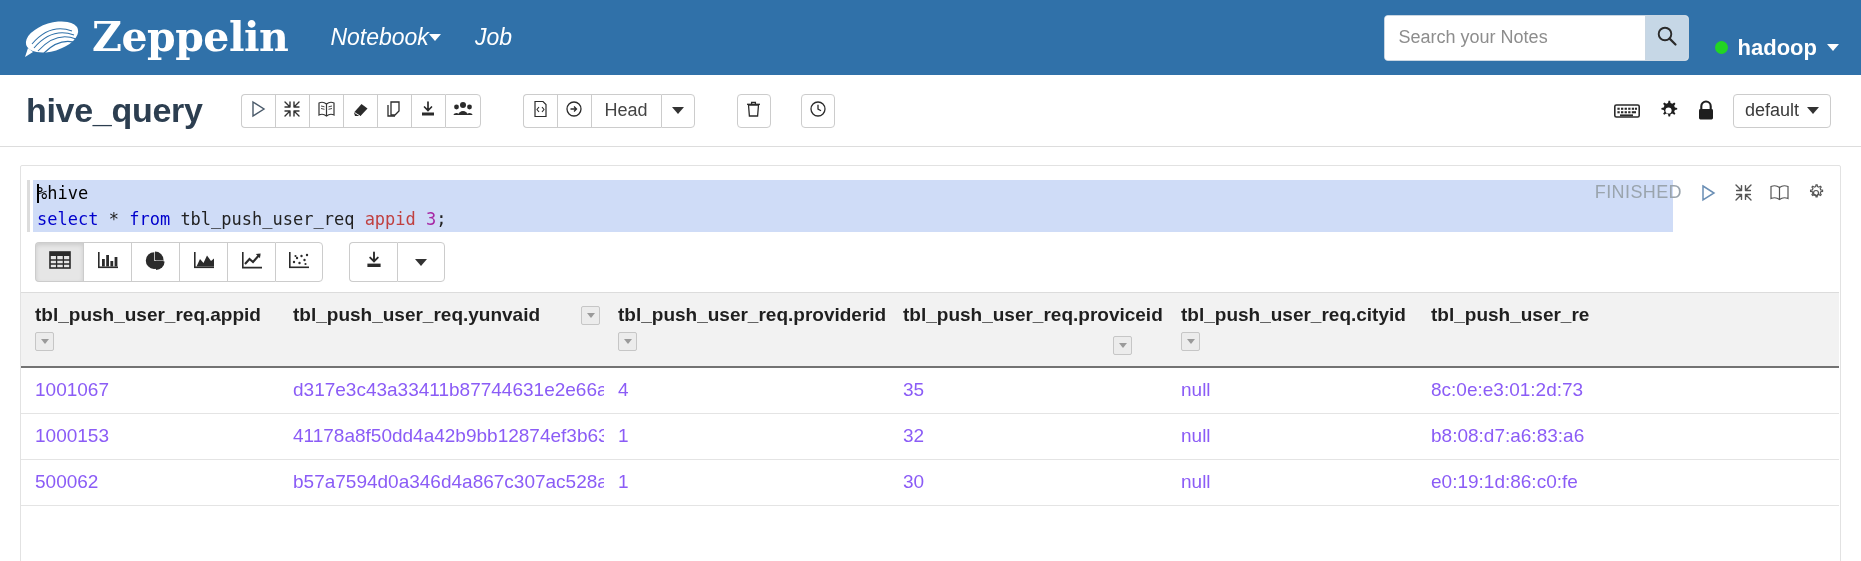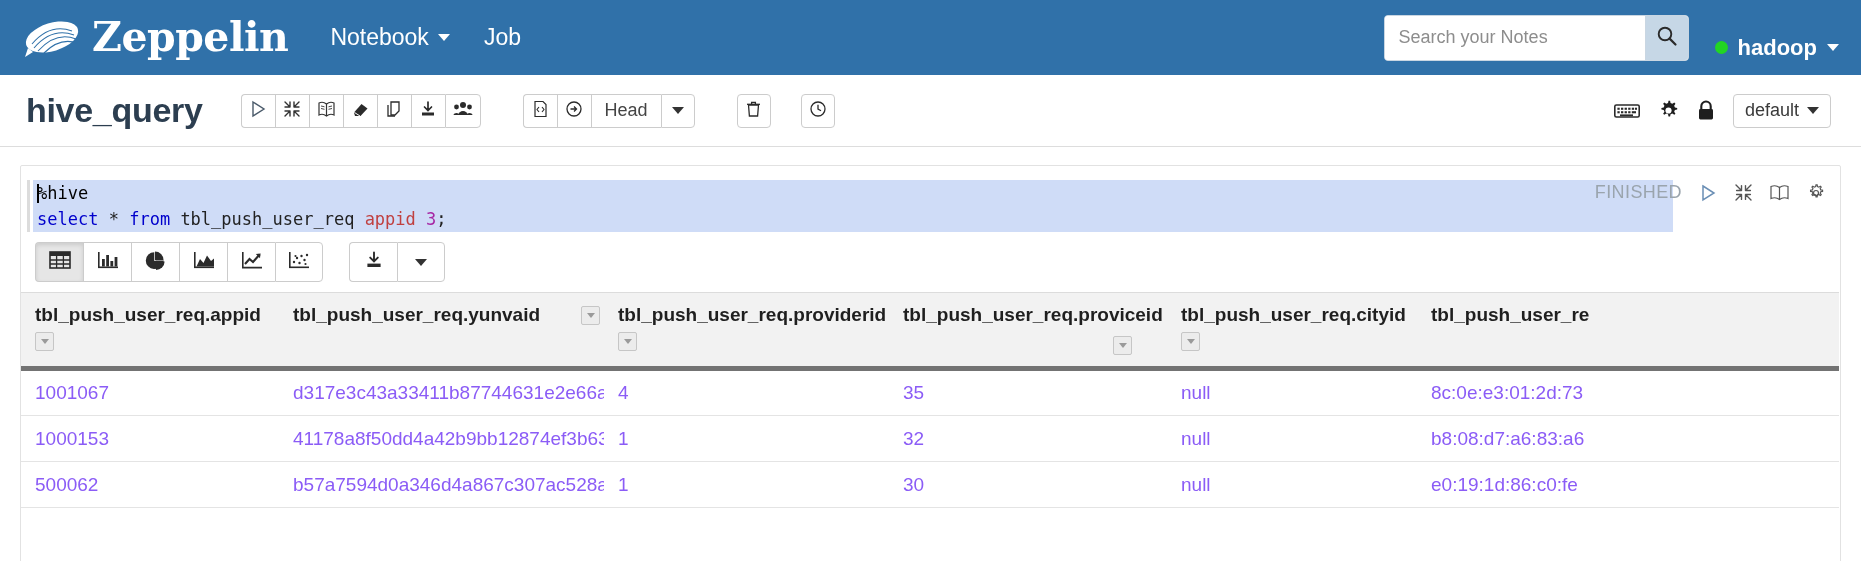--- a/index.html
+++ b/index.html
@@ -30,22 +30,22 @@
     font-size:41px;
     letter-spacing:-0.5px;
     line-height:1;
   }
   .nav-links { display:flex; align-items:center; margin-left:42px; gap:34px; }
   .nav-link {
     color:#ffffff;
     font-size:23px;
     display:flex;
     align-items:center;
-    gap:9px;
     cursor:pointer;
+    font-style:italic;
   }
   .caret-down {
     width:0;height:0;
     border-left:6px solid transparent;
     border-right:6px solid transparent;
     border-top:7px solid #ffffff;
     display:inline-block;
   }
   .nav-right {
     margin-left:auto;
@@ -214,21 +214,21 @@
   .vbtn:first-child { border-radius:4px 0 0 4px; }
   .vbtn:last-child { border-right-width:1px; border-radius:0 4px 4px 0; }
   .vbtn.active { background:#e6e6e6; box-shadow:inset 0 2px 4px rgba(0,0,0,.12); }
 
   
   .table-scroll { overflow:hidden; }
   table.result { border-collapse:collapse; table-layout:fixed; width:1818px; }
   table.result th {
     background:#f2f2f2;
     border-top:1px solid #dcdcdc;
-    border-bottom:5px solid #737373;
+    border-bottom:2px solid #737373;
     text-align:left;
     font-size:19px;
     font-weight:bold;
     color:#1f1f1f;
     padding:11px 4px 11px 14px;
     vertical-align:top;
     height:62px;
   }
   th .th-inner { display:flex; align-items:flex-start; flex-wrap:wrap; gap:4px; }
   th .th-text { white-space:nowrap; }

